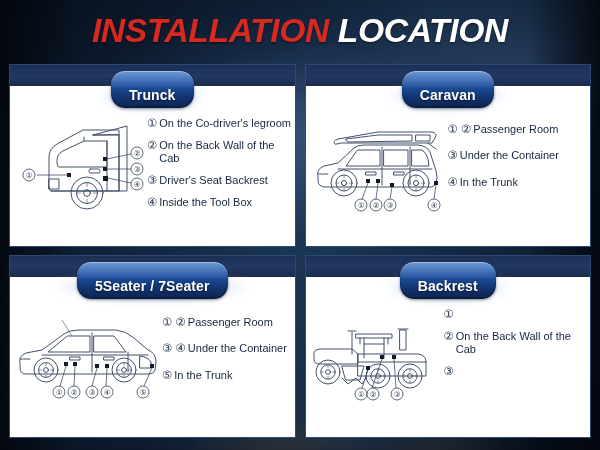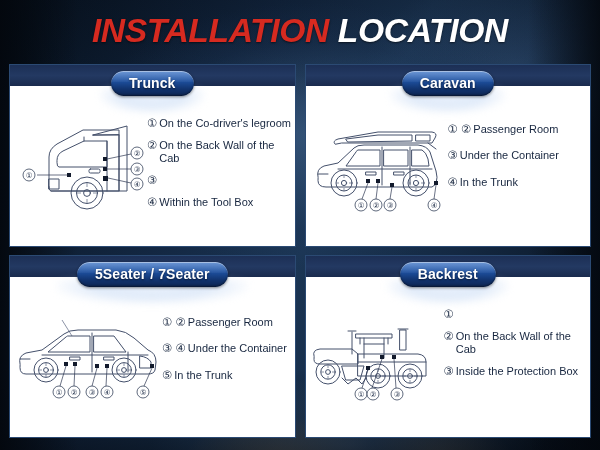--- a/index.html
+++ b/index.html
@@ -112,21 +112,21 @@
     width: 128%;
     height: 26px;
     background: radial-gradient(ellipse at 50% 28%, rgba(232,240,252,0.95) 0%, rgba(205,222,245,0.62) 42%, rgba(255,255,255,0) 75%);
     filter: blur(3px);
     z-index: 1;
   }
   .badge {
     position: relative;
     z-index: 3;
     display: inline-block;
-    padding: 4px 18px 5px;
+    padding: 16px 18px 5px;
     border-radius: 14px;
     background:
       linear-gradient(180deg, rgba(255,255,255,0.30) 0%, rgba(255,255,255,0.04) 44%, rgba(255,255,255,0) 46%),
       linear-gradient(180deg, #2f6cc4 0%, #1d4f9e 40%, #11336e 72%, #0d2552 100%);
     box-shadow:
       inset 0 1px 0 rgba(255,255,255,0.42),
       inset 0 -1px 2px rgba(0,0,0,0.45),
       0 1px 3px rgba(0,0,0,0.45);
     color: #ffffff;
     font-size: 14px;
@@ -269,24 +269,25 @@
             <li class="spec-item">
               <span class="spec-num">①</span>
               <span class="spec-text">On the Co-driver's legroom</span>
             </li>
             <li class="spec-item">
               <span class="spec-num">②</span>
               <span class="spec-text">On the Back Wall of the Cab</span>
             </li>
             <li class="spec-item">
               <span class="spec-num">③</span>
+              <span class="spec-text">Driver's Seat Backrest</span>
             </li>
             <li class="spec-item">
               <span class="spec-num">④</span>
-              <span class="spec-text">Within the Tool Box</span>
+              <span class="spec-text">Inside the Tool Box</span>
             </li>
           </ul>
         </div>
       </div>
     </div>
 
     <div class="panel p-caravan">
       <div class="panel-head"></div>
       <div class="badge-wrap">
         <div class="badge-stack">
@@ -514,21 +515,20 @@
           <ul class="spec-list">
             <li class="spec-item">
               <span class="spec-num">①</span>
             </li>
             <li class="spec-item">
               <span class="spec-num">②</span>
               <span class="spec-text">On the Back Wall of the Cab</span>
             </li>
             <li class="spec-item">
               <span class="spec-num">③</span>
-              <span class="spec-text">Inside the Protection Box</span>
             </li>
           </ul>
         </div>
       </div>
     </div>
 
   </div>
 </div>
 
 </body></html>

